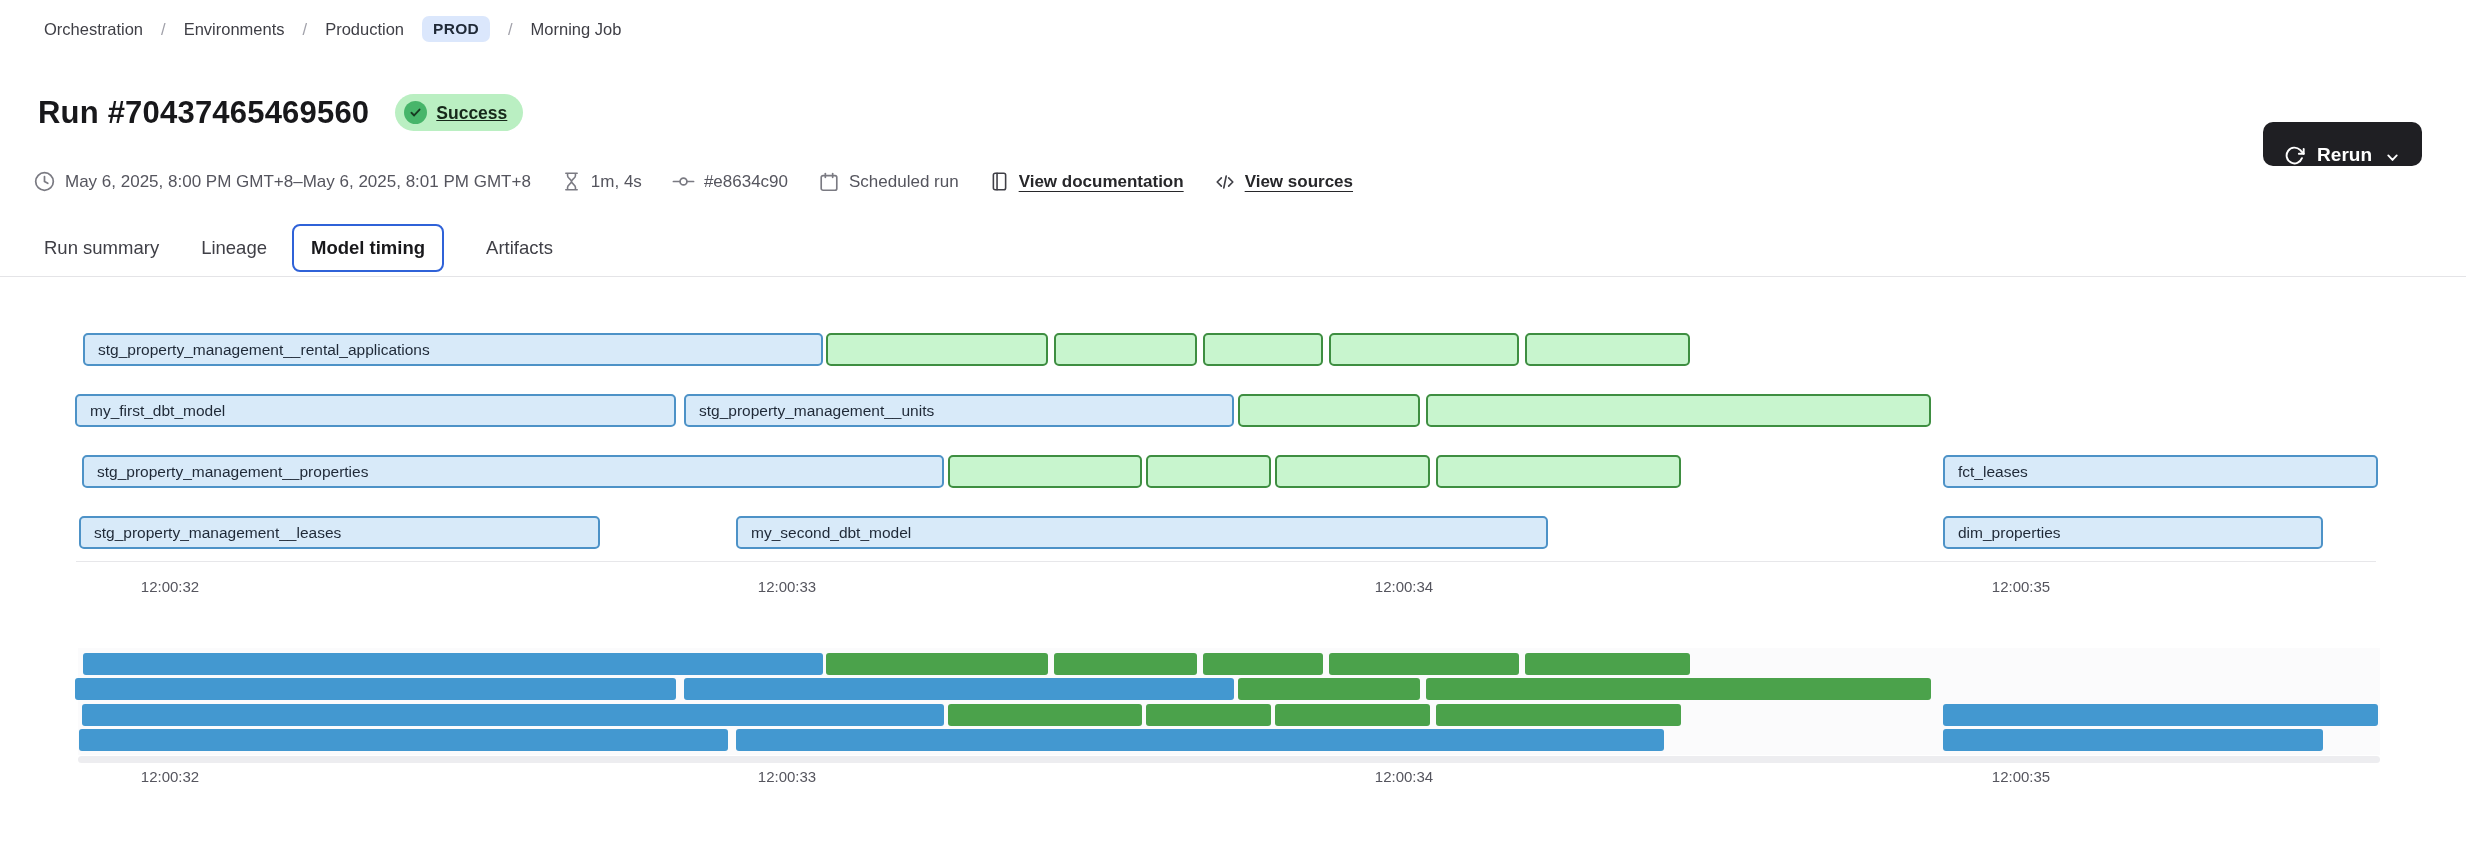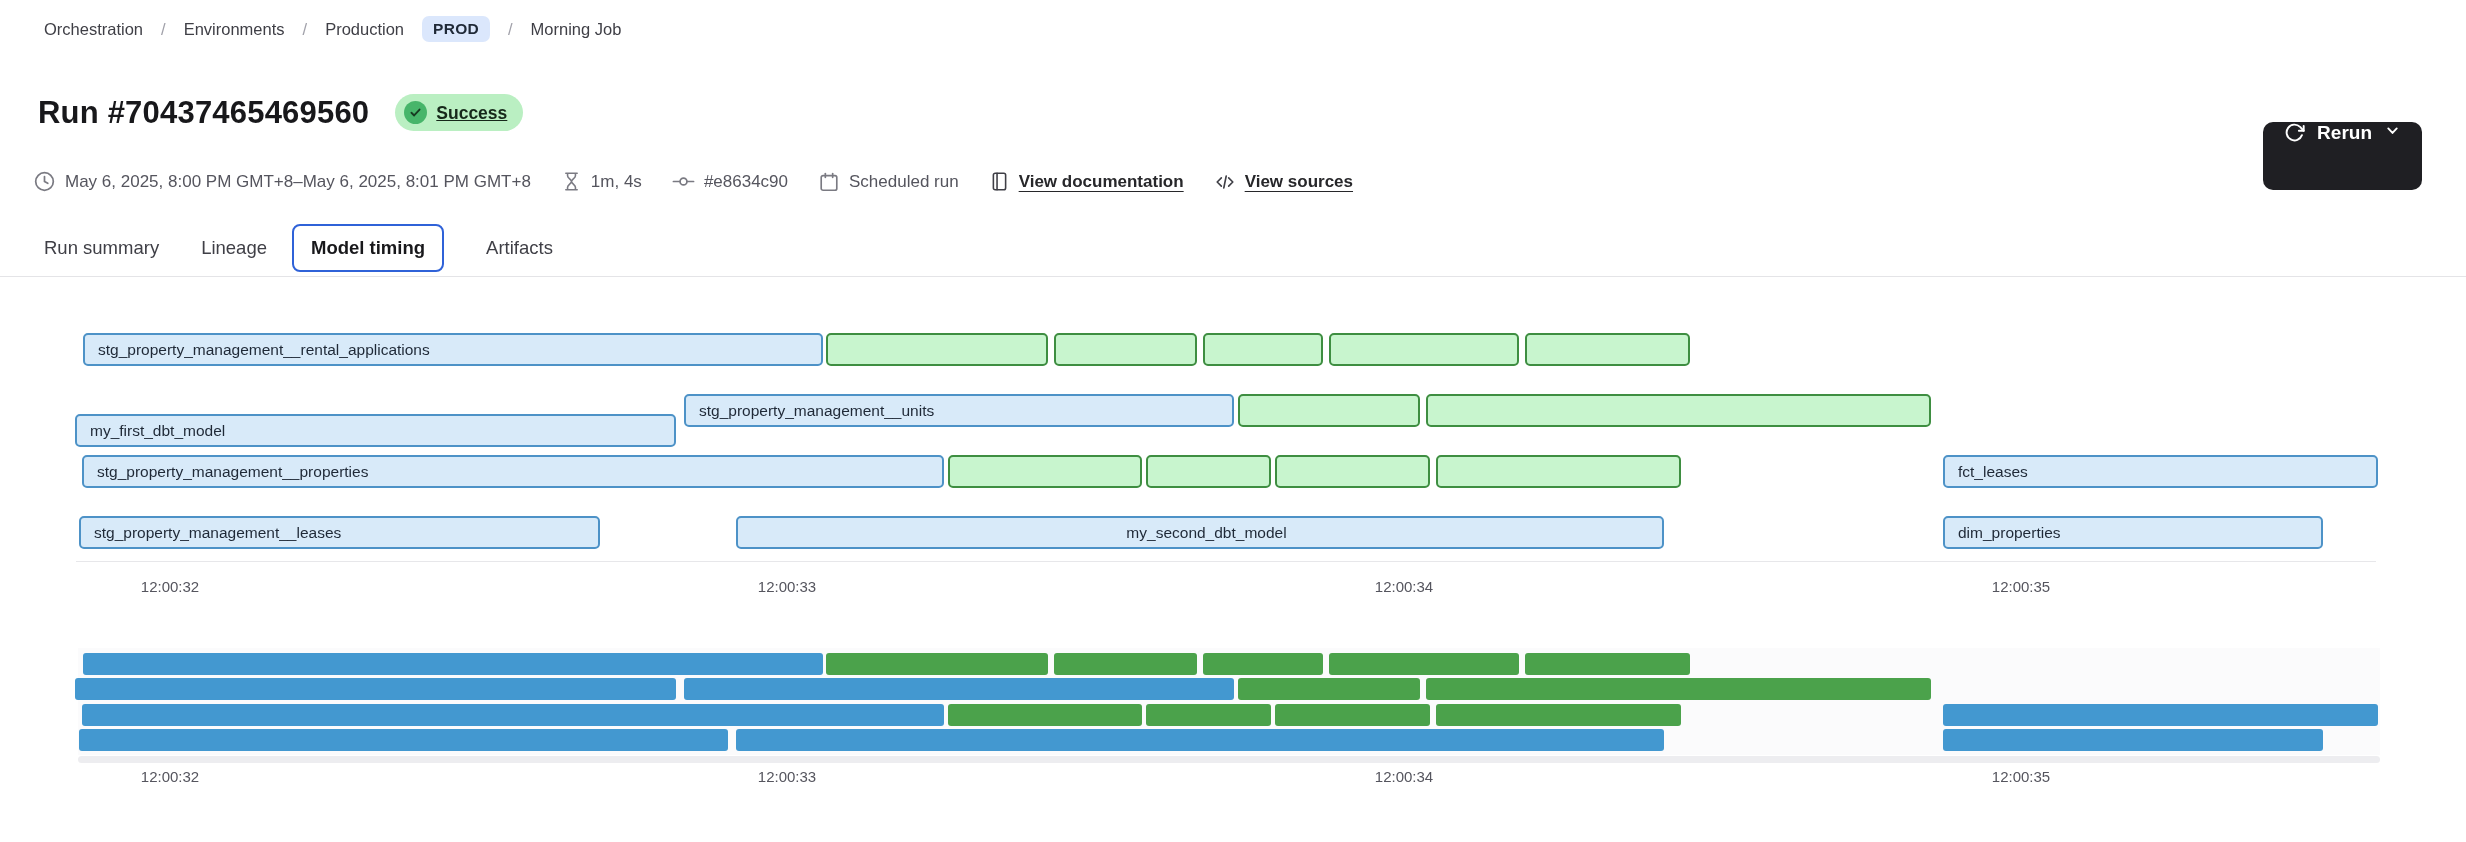--- a/index.html
+++ b/index.html
@@ -22,22 +22,22 @@
   .status-dot { width:23px; height:23px; border-radius:50%; background:var(--badge-success-dot);
     display:flex; align-items:center; justify-content:center; }
 
   .meta-row { position:absolute; left:33px; top:170px; display:flex; align-items:center; gap:30px;
     font-size:17px; color:var(--text-gray); }
   .meta-item { display:flex; align-items:center; gap:9px; white-space:nowrap; }
   .meta-item svg { stroke:#7a7a82; }
   .meta-link { color:#27272a; font-weight:600; text-decoration:underline; text-underline-offset:4px; cursor:pointer; }
   .meta-item.link svg { stroke:#3f3f46; }
 
-  .rerun-btn { position:absolute; right:44px; top:122px; height:68px; background:var(--rerun-bg);
-    color:#fff; border:none; border-radius:10px; display:flex; align-items:flex-start; gap:12px;
+  .rerun-btn { position:absolute; right:44px; top:122px; height:44px; background:var(--rerun-bg);
+    color:#fff; border:none; border-radius:10px; display:flex; align-items:flex-end; gap:12px;
     padding:0 21px; font-size:19px; font-weight:700; font-family:inherit; cursor:pointer; }
   .rerun-btn svg { stroke:#fff; }
 
   
   .tabs { position:absolute; left:44px; top:224px; display:flex; align-items:center; gap:42px;
     font-size:18.5px; color:#3f3f46; font-weight:500; }
   .tab { padding:12px 0; cursor:pointer; }
   .tab.active { border:2px solid var(--accent-blue); border-radius:8px; padding:11px 17px;
     color:#18181b; font-weight:600; margin-left:-17px; }
   .tabs-divider { position:absolute; left:0; top:276px; width:2466px; height:1px; background:var(--divider); }
@@ -165,21 +165,21 @@
       <div class="bar green" style="left: 826px; width: 222px; top: 333px;"></div>
       <div class="mini-bar green" style="left: 826px; width: 222px; top: 653px;"></div>
       <div class="bar green" style="left: 1054px; width: 143px; top: 333px;"></div>
       <div class="mini-bar green" style="left: 1054px; width: 143px; top: 653px;"></div>
       <div class="bar green" style="left: 1203px; width: 120px; top: 333px;"></div>
       <div class="mini-bar green" style="left: 1203px; width: 120px; top: 653px;"></div>
       <div class="bar green" style="left: 1329px; width: 190px; top: 333px;"></div>
       <div class="mini-bar green" style="left: 1329px; width: 190px; top: 653px;"></div>
       <div class="bar green" style="left: 1525px; width: 165px; top: 333px;"></div>
       <div class="mini-bar green" style="left: 1525px; width: 165px; top: 653px;"></div>
-      <div class="bar blue" style="left: 75px; width: 601px; top: 394px; margin-top: 20px;">
+      <div class="bar blue" style="left: 75px; width: 601px; top: 394px;">
         <span>my_first_dbt_model</span>
       </div>
       <div class="mini-bar blue" style="left: 75px; width: 601px; top: 678px;"></div>
       <div class="bar blue" style="left: 684px; width: 550px; top: 394px;">
         <span>stg_property_management__units</span>
       </div>
       <div class="mini-bar blue" style="left: 684px; width: 550px; top: 678px;"></div>
       <div class="bar green" style="left: 1238px; width: 182px; top: 394px;"></div>
       <div class="mini-bar green" style="left: 1238px; width: 182px; top: 678px;"></div>
       <div class="bar green" style="left: 1426px; width: 505px; top: 394px;"></div>
@@ -197,21 +197,21 @@
       <div class="bar green" style="left: 1436px; width: 245px; top: 455px;"></div>
       <div class="mini-bar green" style="left: 1436px; width: 245px; top: 704px;"></div>
       <div class="bar blue" style="left: 1943px; width: 435px; top: 455px;">
         <span>fct_leases</span>
       </div>
       <div class="mini-bar blue" style="left: 1943px; width: 435px; top: 704px;"></div>
       <div class="bar blue" style="left: 79px; width: 521px; top: 516px;">
         <span>stg_property_management__leases</span>
       </div>
       <div class="mini-bar blue" style="left: 79px; width: 649px; top: 729px;"></div>
-      <div class="bar blue" style="left: 736px; width: 928px; top: 516px; justify-content: center;">
+      <div class="bar blue" style="left: 736px; width: 812px; top: 516px;">
         <span>my_second_dbt_model</span>
       </div>
       <div class="mini-bar blue" style="left: 736px; width: 928px; top: 729px;"></div>
       <div class="bar blue" style="left: 1943px; width: 380px; top: 516px;">
         <span>dim_properties</span>
       </div>
       <div class="mini-bar blue" style="left: 1943px; width: 380px; top: 729px;"></div>
       <span class="tick" style="left: 170px; top: 578px;">12:00:32</span>
       <span class="tick" style="left: 170px; top: 768px;">12:00:32</span>
       <span class="tick" style="left: 787px; top: 578px;">12:00:33</span>

